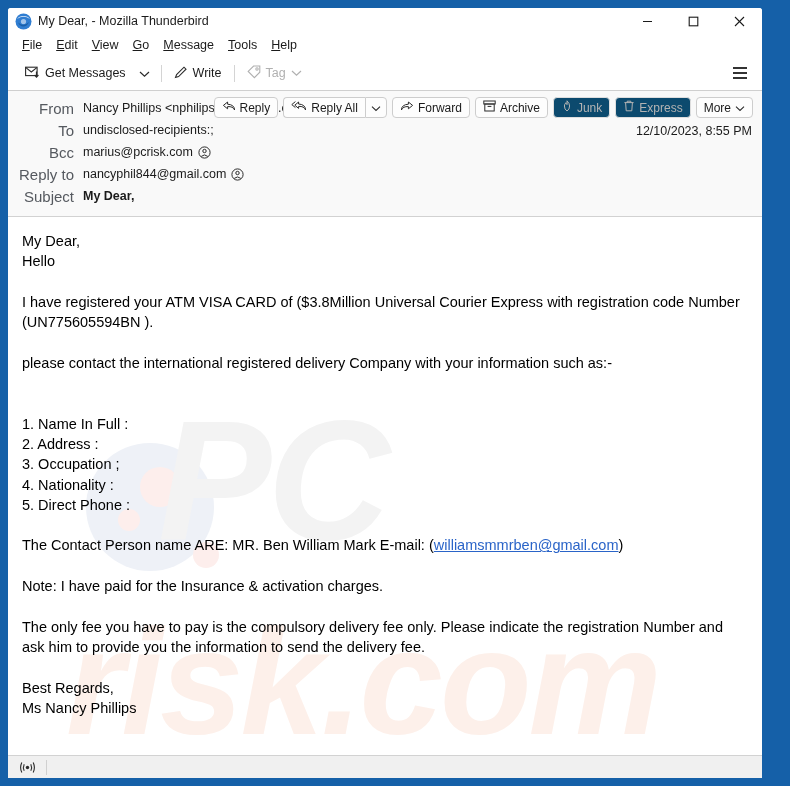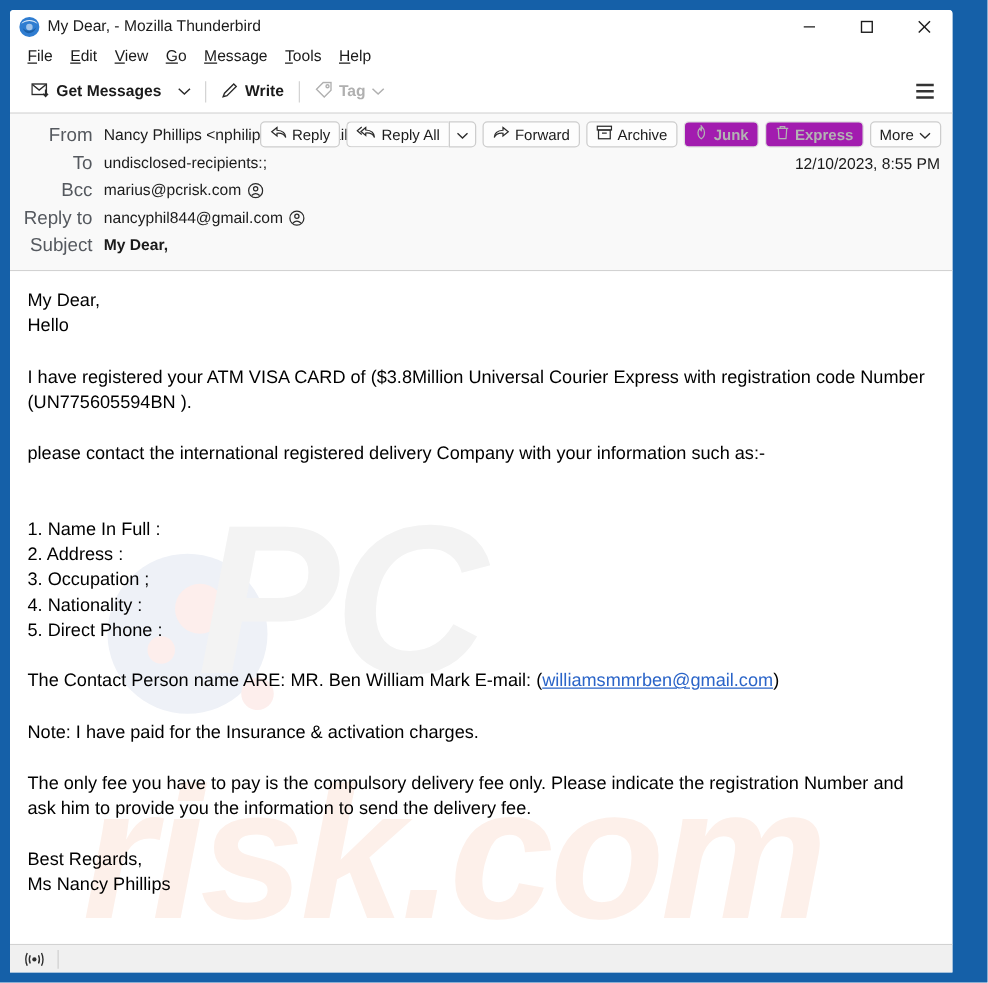--- a/index.html
+++ b/index.html
@@ -87,21 +87,20 @@
   }
   .tool-btn {
     display: flex;
     align-items: center;
     gap: 5px;
     padding: 3px 7px;
     border-radius: 3px;
     font-size: 12.5px;
     color: #1b1b1b;
     white-space: nowrap;
-    font-weight: bold;
   }
   .tool-btn.disabled { color: #b0b0b0; }
   .tool-sep {
     width: 1px;
     height: 17px;
     background: #d4d4d4;
     margin: 0 5px;
   }
   .chev-btn {
     padding: 3px 6px;
@@ -188,22 +187,21 @@
   }
   .act-btn.joined-right {
     margin-left: 0;
     border-top-left-radius: 0;
     border-bottom-left-radius: 0;
     padding: 2px 5px;
   }
   .act-btn.disabled {
     color: #b3b3b3;
     border-color: #dedede;
-    background: #a21caf;
-    font-weight: bold;
+    background: #0c4a6e;
   }
   .hdr-date {
     position: absolute;
     right: 10px;
     top: 33px;
     font-size: 12.5px;
     color: #1b1b1b;
     white-space: nowrap;
   }
 

